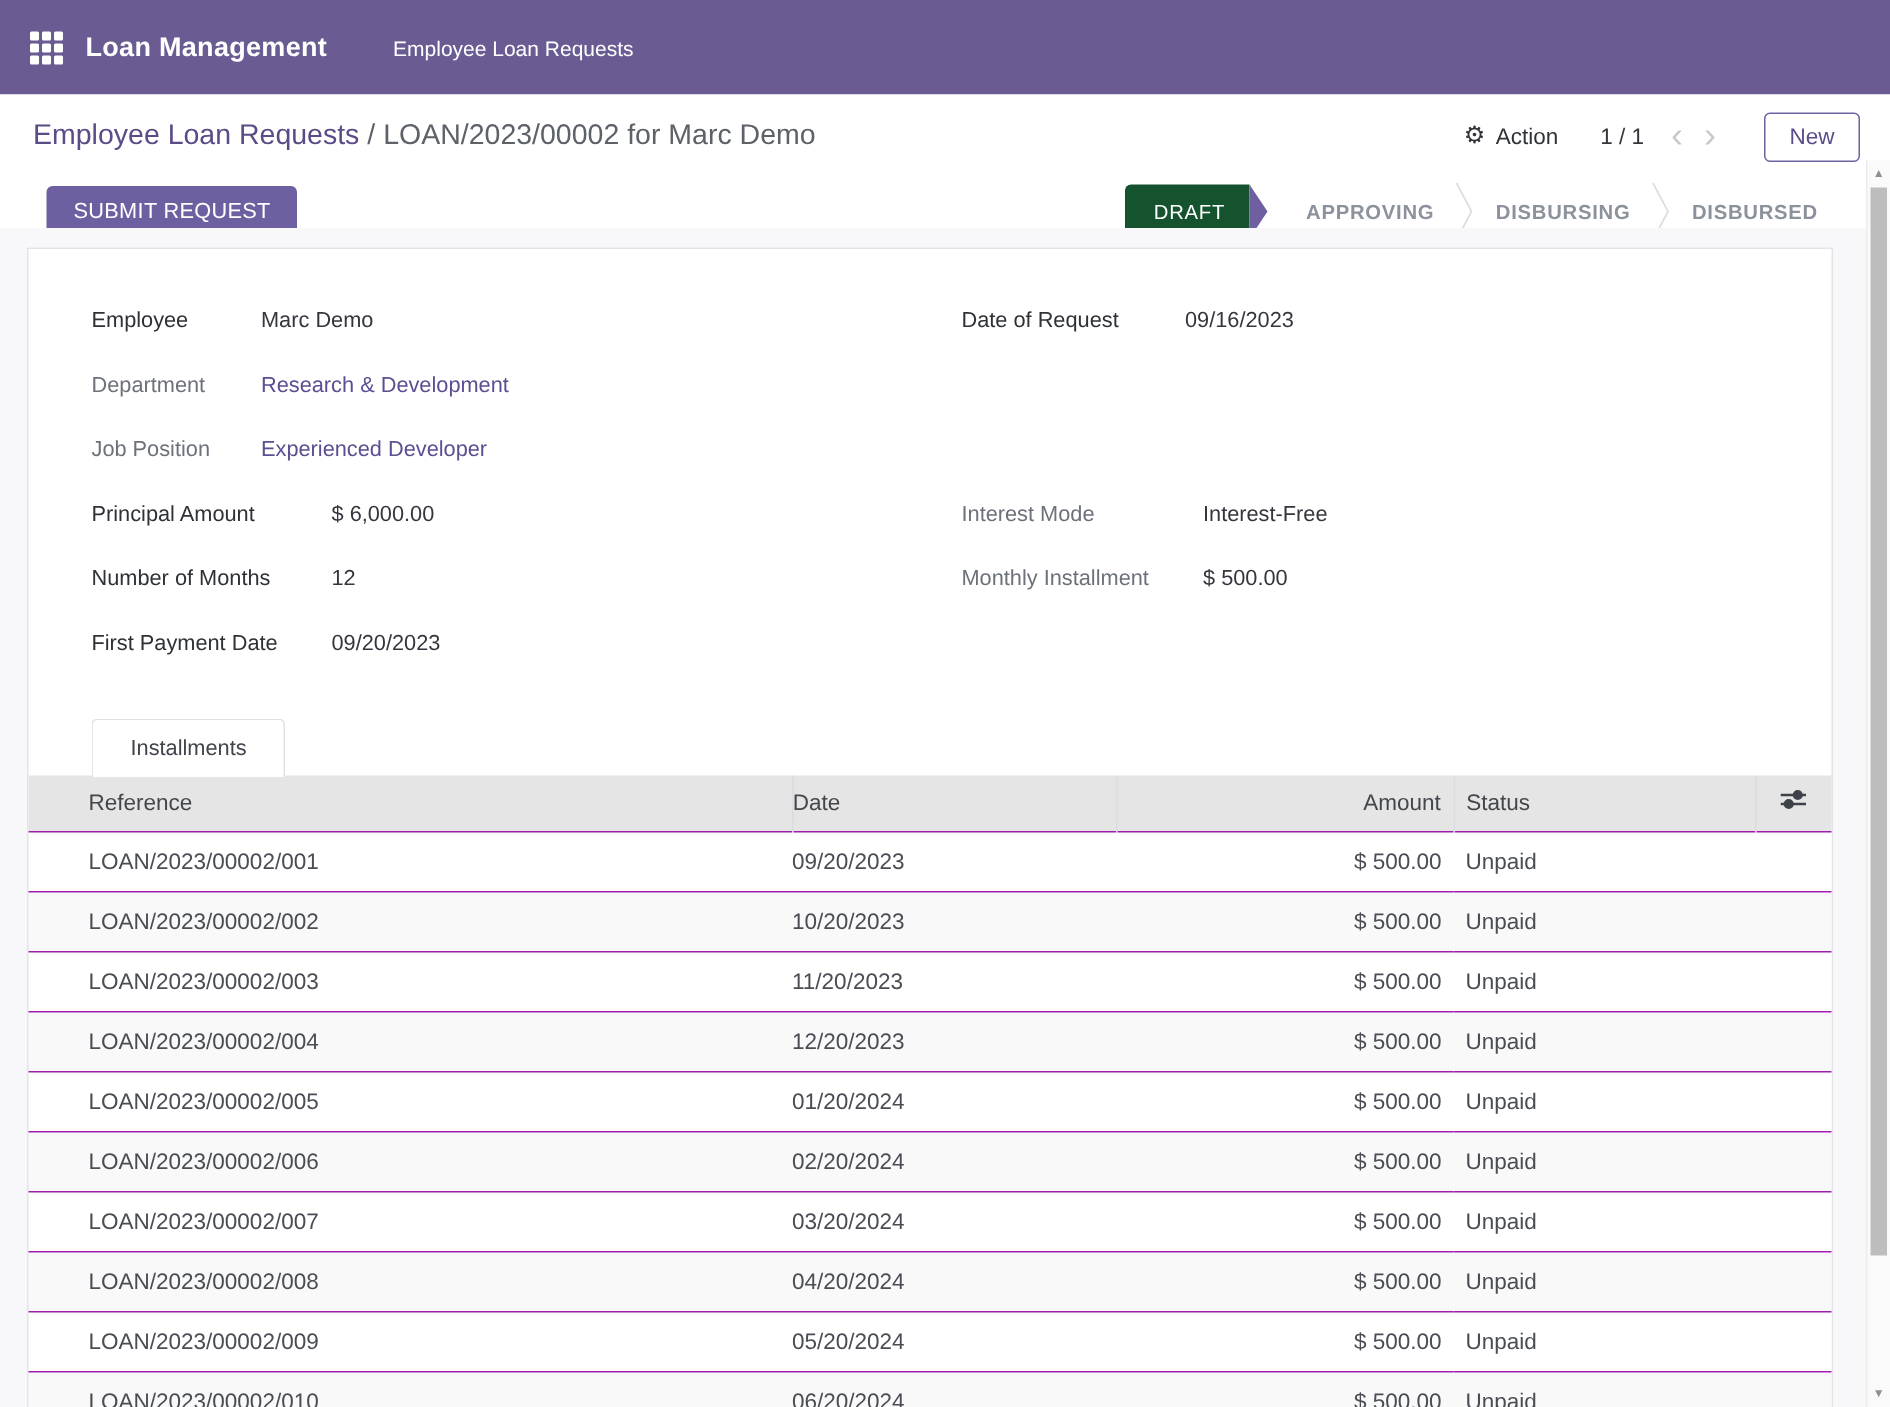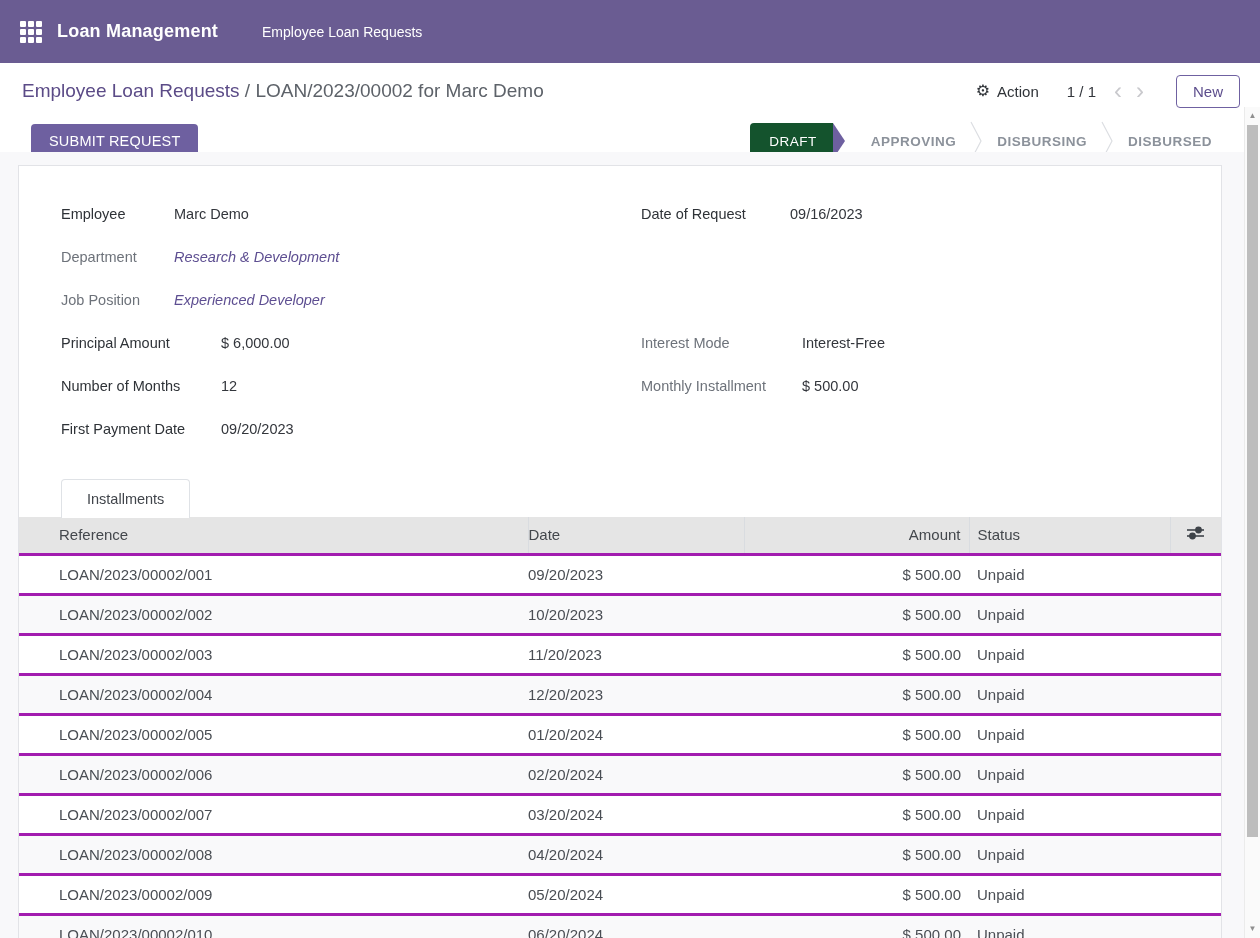--- a/index.html
+++ b/index.html
@@ -55,38 +55,38 @@
 
   .fields { display:grid; grid-template-columns:580px 1fr; padding-left:42px; }
   .field-row { display:flex; align-items:center; height:43px; font-size:14.5px; }
   .field-label { color:#2e3237; }
   .field-label.muted { color:#6d727a; }
   .lw-a { flex:0 0 113px; }
   .lw-b { flex:0 0 160px; }
   .rw-a { flex:0 0 149px; }
   .rw-b { flex:0 0 161px; }
   .field-value { color:#33363c; }
-  .field-value.link { color:#5d4e91; cursor:pointer;font-style:italic; }
+  .field-value.link { color:#5d4e91; cursor:pointer; }
   .spacer-row { height:43px; }
 
   
   .notebook { margin-top:28px; padding-left:42px; }
   .tab { display:inline-block; background:#fff; border:1px solid #dfe2e6; border-bottom:none;
          border-radius:4px 4px 0 0; padding:11px 25px; font-size:14.5px; color:#41454b;
          position:relative; top:1px; cursor:pointer; }
 
   table { width:1202px; border-collapse:collapse; table-layout:fixed; }
   thead th { background:#e5e5e5; height:37px; font-weight:400; font-size:15px; color:#43474c;
              text-align:left; cursor:pointer; }
   thead th + th { border-left:1px solid #d9dce0; }
   th.c-ref, td.c-ref { padding-left:40px; }
   th.c-amt, td.c-amt { text-align:right; padding-right:8px; }
   th.c-status, td.c-status { padding-left:8px; }
   th.c-gear { text-align:center; cursor:pointer; }
-  tbody td { height:40px; border-top:3px solid #a21caf; font-size:15px; color:#4a4e54;
+  tbody td { height:40px; border-top:1px solid #a21caf; font-size:15px; color:#4a4e54;
              overflow:hidden; white-space:nowrap; }
   tbody tr { background:#fff; cursor:pointer; }
   tbody tr:nth-child(even) { background:#f9f9fa; }
 
   
   .scrollbar { position:absolute; top:107px; right:0; width:16px; bottom:0; background:#fafafa;
                border-left:1px solid #ebebeb; }
   .sb-arrow { position:absolute; left:0; width:100%; text-align:center; font-size:8px;
               color:#8f8f8f; cursor:pointer; line-height:14px; }
   .sb-up { top:2px; }

